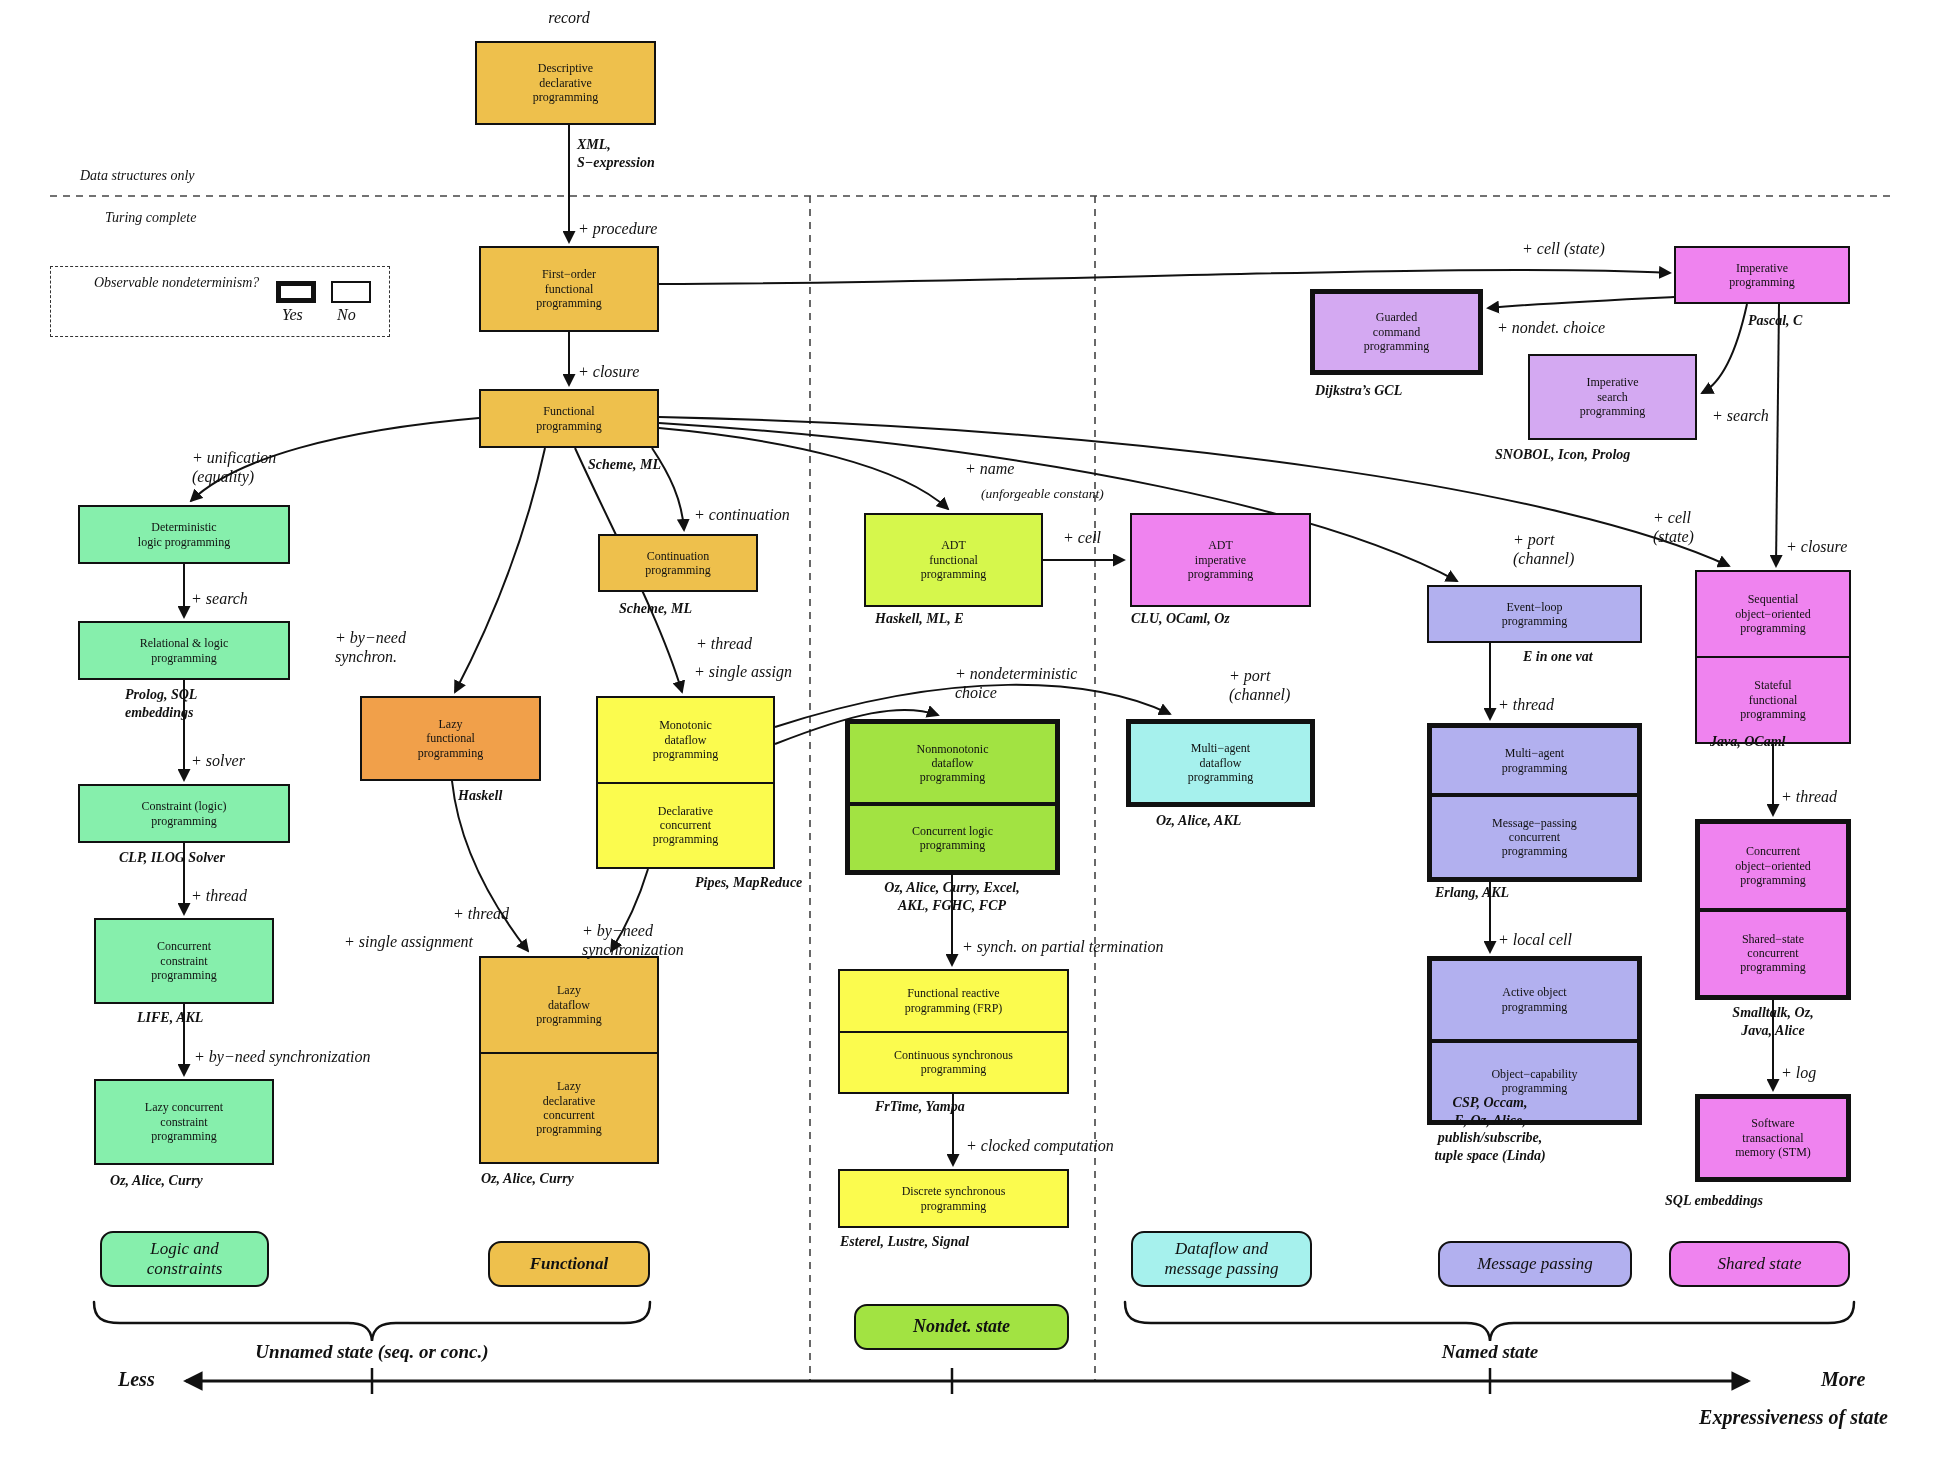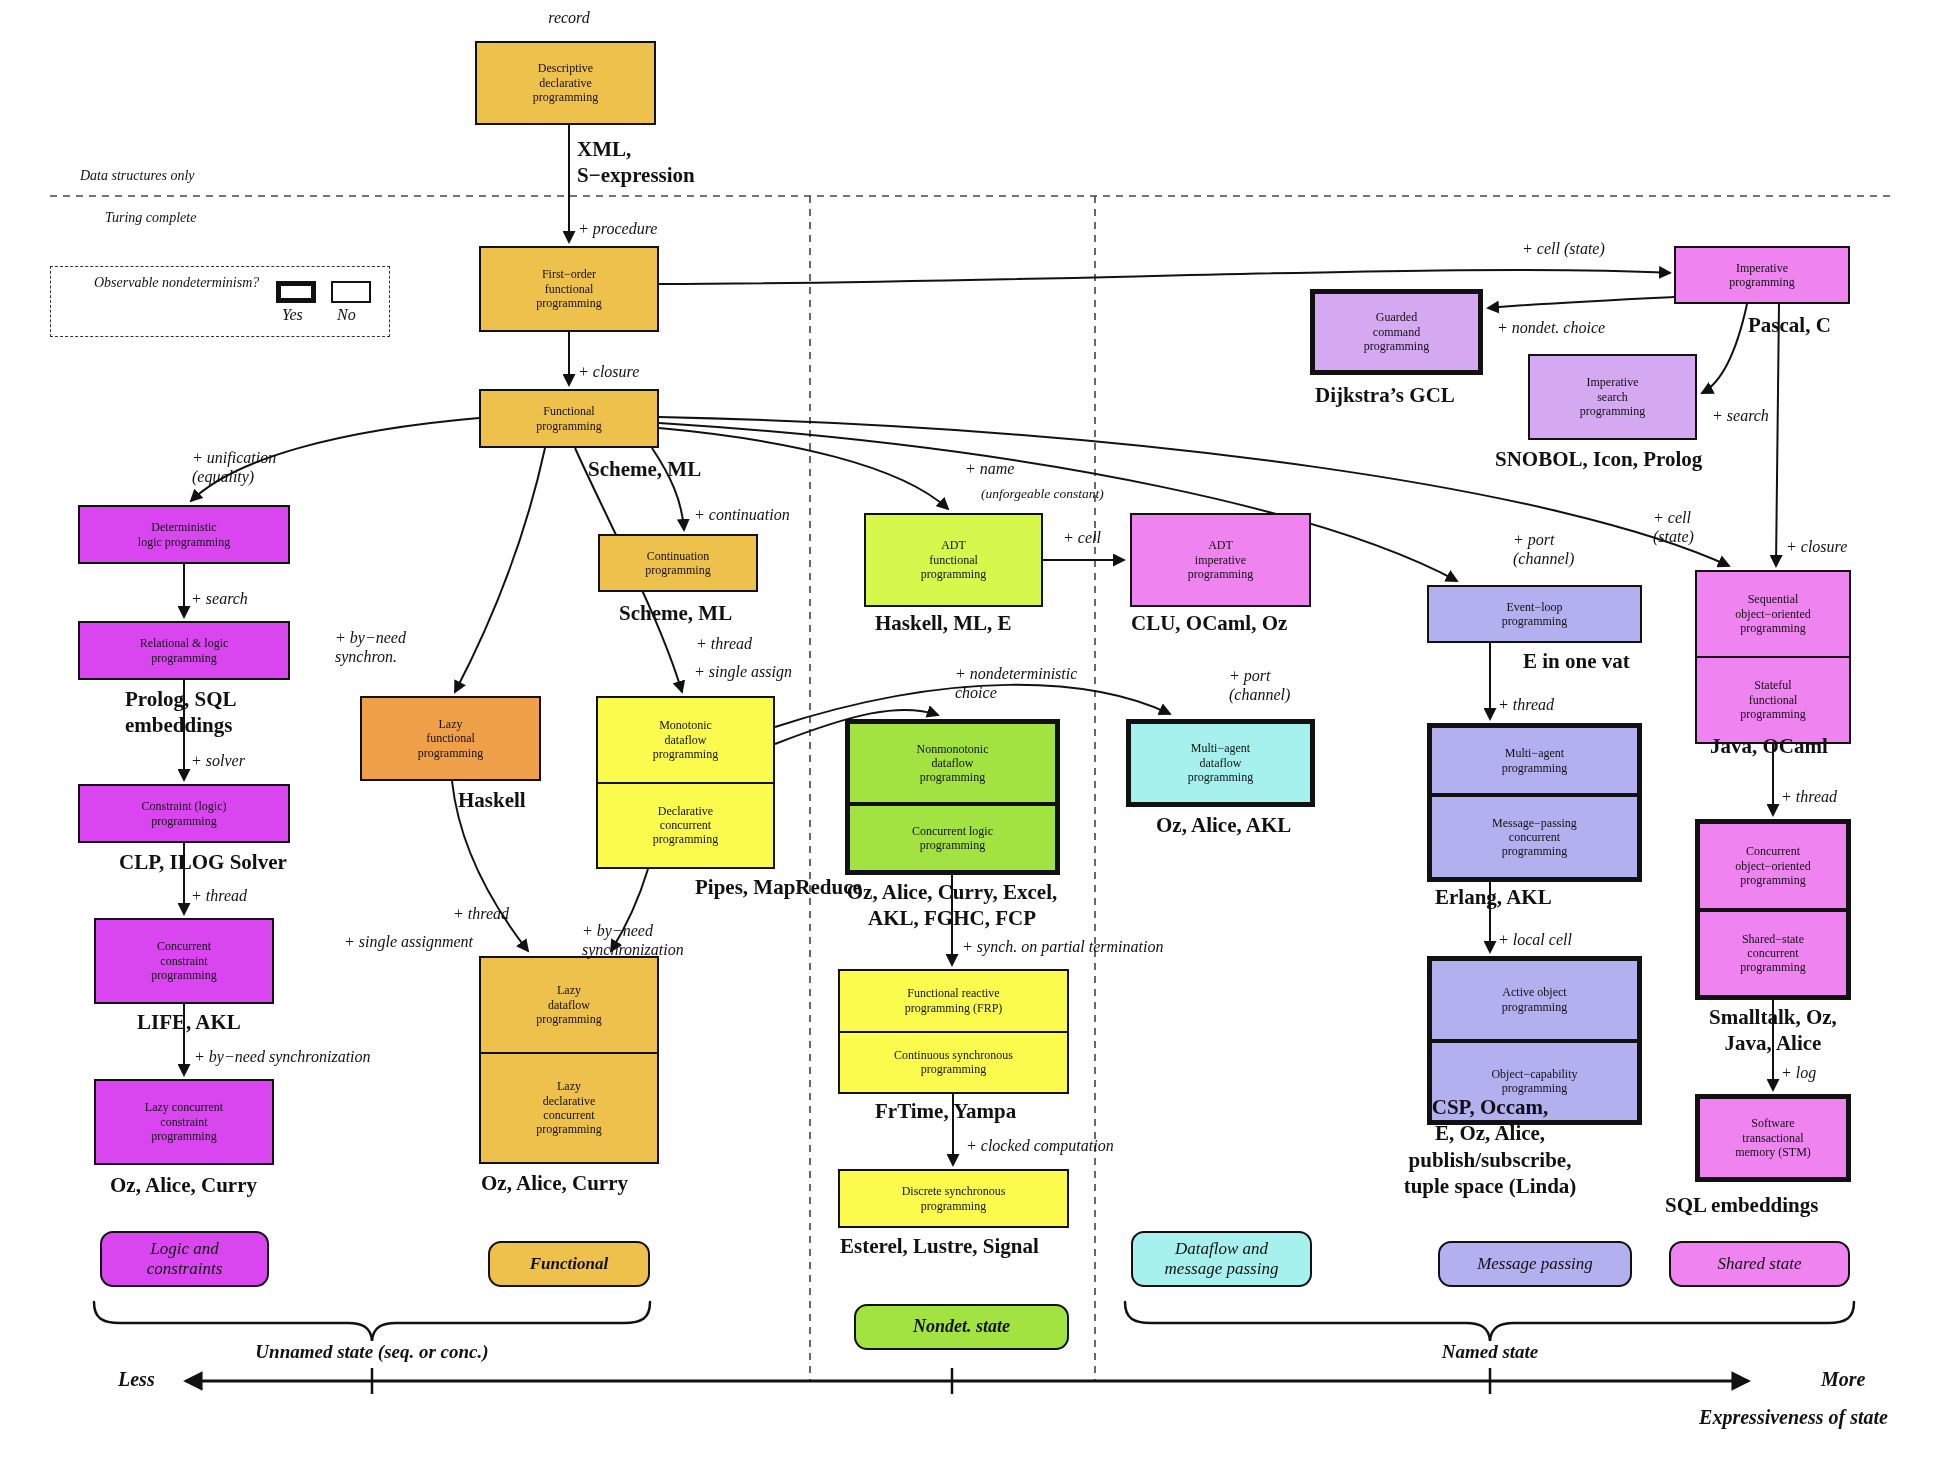--- a/index.html
+++ b/index.html
@@ -11,30 +11,30 @@
 
   .box { position:absolute; z-index:2; border:2.5px solid #111; display:flex; flex-direction:column;
          text-align:center; font-size:12px; line-height:1.2; white-space:pre-line; }
   .box .sec { flex:1 1 auto; display:flex; align-items:center; justify-content:center; padding:4px 2px; }
   .box.thick { border-width:5px; }
   .box .sec + .sec { border-top:2.5px solid #111; }
   .box.thick .sec + .sec { border-top-width:4px; }
 
   .gold   { background:#EEC04C; }
   .orange { background:#F1A04A; }
-  .salmon { background:#d946ef; }
+  .salmon { background:#86efac; }
   .yellow { background:#FBFB4E; }
   .ygreen { background:#D6F74C; }
   .green  { background:#A2E342; }
   .cyan   { background:#A6F1ED; }
   .peri   { background:#B2B0EF;margin-left:44px; }
   .lpurple{ background:#D4A9F2; }
   .orchid { background:#EF83EF; }
 
-  .cap  { position:absolute; z-index:3; font-weight:bold; font-size:21px; line-height:1.25; white-space:pre-line; }
+  .cap  { position:absolute; z-index:3; font-weight:bold; font-size:14px; line-height:1.25; white-space:pre-line;font-style:italic; }
   .ctr  { transform:translateX(-50%); text-align:center; }
   .elbl { position:absolute; z-index:3; font-style:italic; font-size:16px; line-height:1.2; white-space:pre-line; }
   .sm   { font-size:13.5px; }
 
   .badge { position:absolute; z-index:2; border:2px solid #111; border-radius:13px; display:flex;
            align-items:center; justify-content:center; text-align:center; font-style:italic;
            font-size:17px; line-height:1.2; white-space:pre-line; }
   .bold  { font-weight:bold; }
 
   .bracelbl { position:absolute; z-index:3; font-weight:bold; font-style:italic; font-size:19px;

